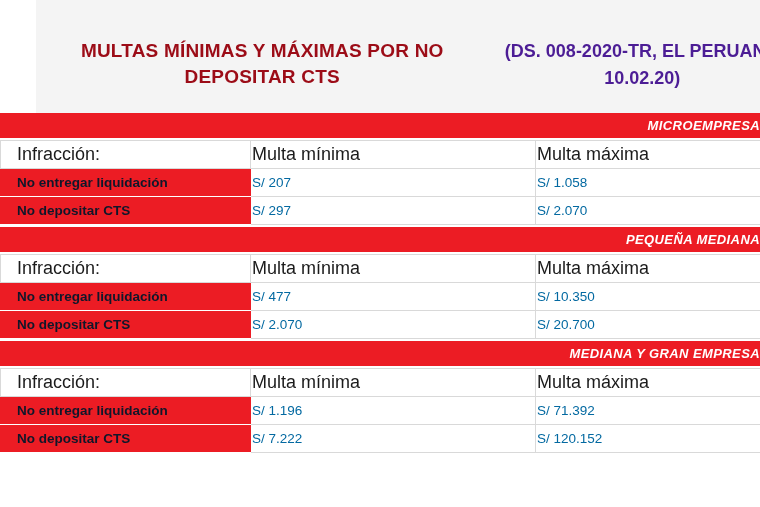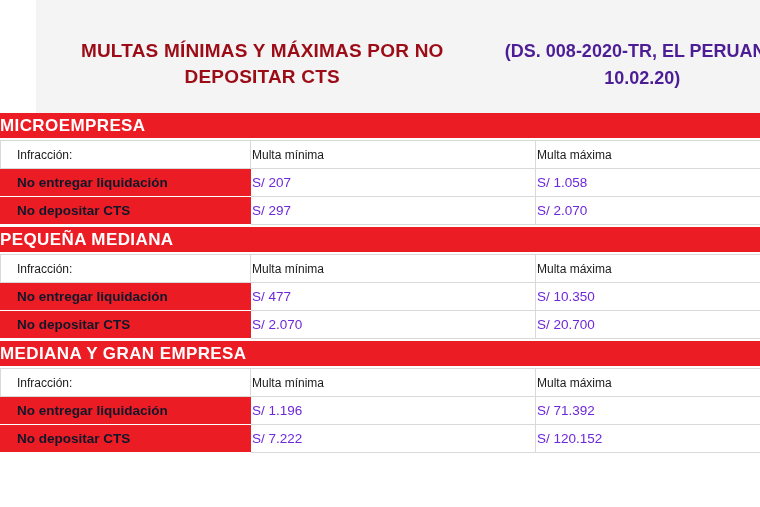--- a/index.html
+++ b/index.html
@@ -49,52 +49,53 @@
   }
   .tables {
     width: 760px;
   }
   .section {
     width: 760px;
   }
   .section-header {
     background: #ec1c24;
     color: #ffffff;
-    font-size: 17px;
+    font-size: 13px;
     font-weight: bold;
-    text-align: left;
+    text-align: right;
     letter-spacing: 0.4px;
     height: 25px;
     line-height: 25px;
     border-bottom: 2px solid #ffffff;
+    font-style: italic;
   }
   table.grid {
     width: 760px;
     border-collapse: collapse;
     table-layout: fixed;
   }
   table.grid td {
     height: 28px;
     font-size: 13.5px;
-    color: #6d28d9;
+    color: #0369a1;
     border: 1px solid #d9d9d9;
     box-sizing: border-box;
   }
   td.col-label {
     width: 250px;
     padding-left: 16px;
   }
   td.col-min, td.col-max {
     width: 285px;
     text-align: left;
   }
   tr.head-row td {
     background: #ffffff;
     color: #1b1b1b;
-    font-size: 12px;
+    font-size: 18px;
   }
   tr.head-row td.col-label {
     text-align: left;
   }
   tr.data-row td.col-label {
     background: #ec1c24;
     color: #0f172a;
     font-weight: bold;
     border-color: #ec1c24;
     border-bottom: 1px solid #ffffff;

